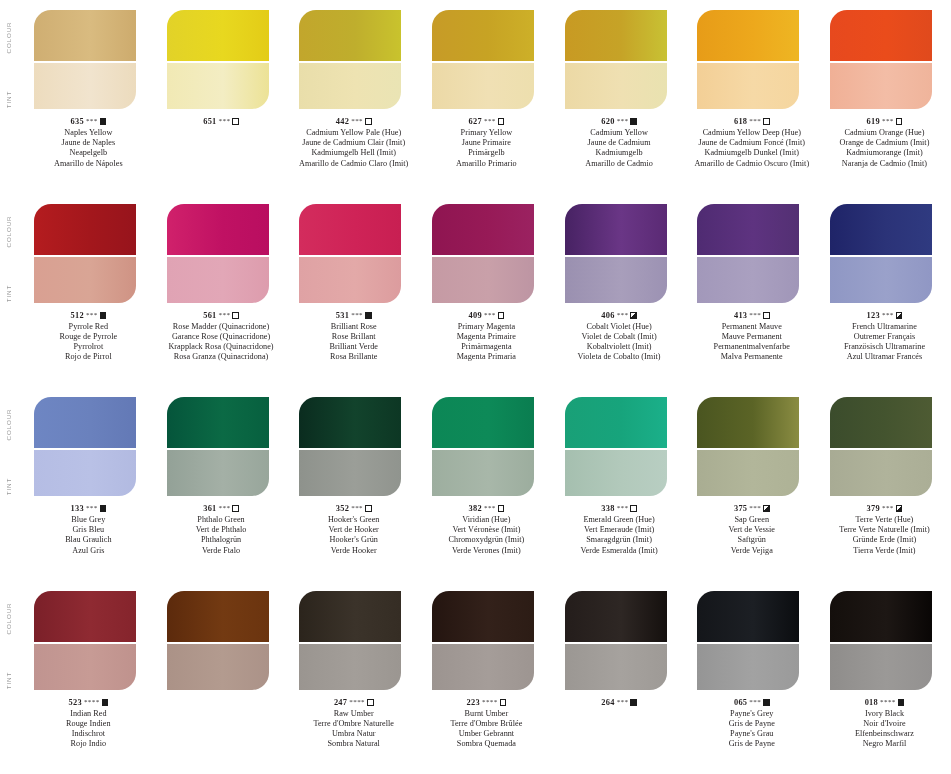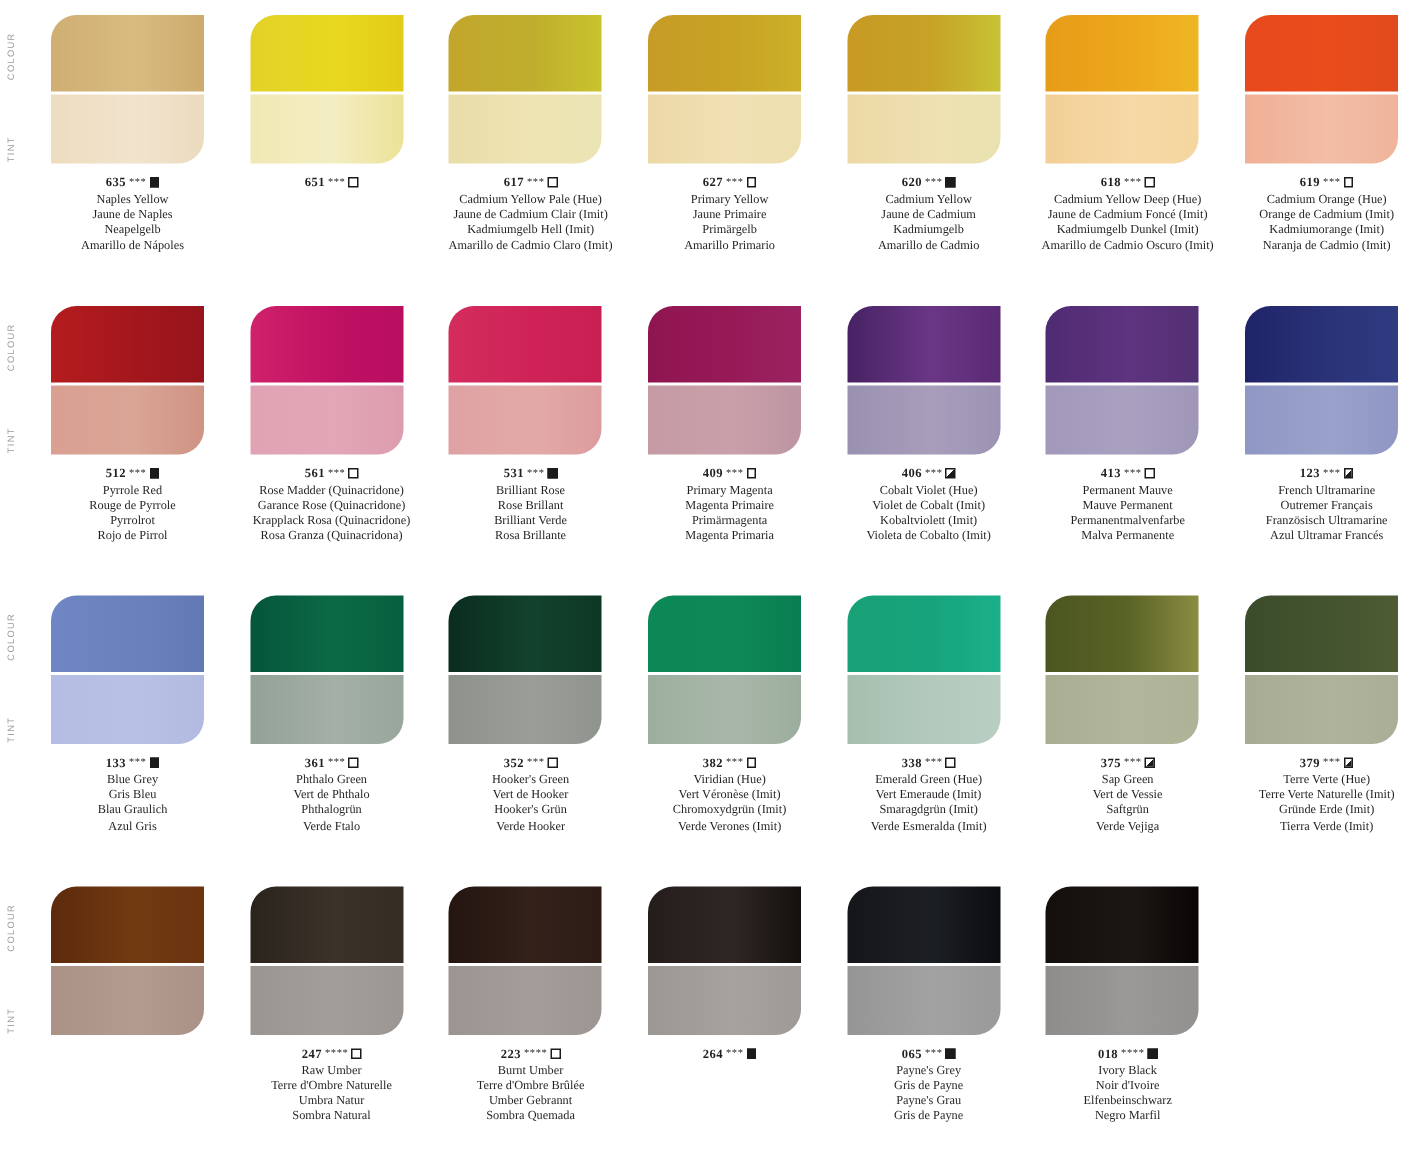--- a/index.html
+++ b/index.html
@@ -150,21 +150,21 @@
           <div class="meta">
             <span class="codeline"><span class="code">651</span><span class="stars">***</span><span class="opacity "></span></span>
           </div>
         </div>
         <div class="cell">
           <div class="swatch">
             <div class="band colour" style="background: linear-gradient(to right, rgb(194, 166, 44) 0%, rgb(191, 174, 45) 55%, rgb(201, 195, 45) 100%);"></div>
             <div class="band tint" style="background: linear-gradient(to right, rgb(233, 222, 170) 0%, rgb(238, 227, 178) 55%, rgb(234, 228, 180) 100%);"></div>
           </div>
           <div class="meta">
-            <span class="codeline"><span class="code">617</span><span class="stars">***</span><span class="opacity "></span></span>
+            <span class="codeline"><span class="code">442</span><span class="stars">***</span><span class="opacity "></span></span>
             <div class="names">
               <span class="nm">Cadmium Yellow Pale (Hue)</span>
               <span class="nm">Jaune de Cadmium Clair (Imit)</span>
               <span class="nm">Kadmiumgelb Hell (Imit)</span>
               <span class="nm">Amarillo de Cadmio Claro (Imit)</span>
             </div>
           </div>
         </div>
         <div class="cell">
           <div class="swatch">
@@ -455,20 +455,35 @@
       </div>
     </div>
     <div class="row">
       <div class="axis">
         <span class="lab colour">COLOUR</span>
         <span class="lab tint">TINT</span>
       </div>
       <div class="cells">
         <div class="cell">
           <div class="swatch">
+            <div class="band colour" style="background: linear-gradient(to right, rgb(123, 32, 41) 0%, rgb(143, 42, 50) 55%, rgb(133, 36, 44) 100%);"></div>
+            <div class="band tint" style="background: linear-gradient(to right, rgb(192, 148, 144) 0%, rgb(199, 155, 149) 55%, rgb(191, 146, 141) 100%);"></div>
+          </div>
+          <div class="meta">
+            <span class="codeline"><span class="code">523</span><span class="stars">****</span><span class="opacity opaque"></span></span>
+            <div class="names">
+              <span class="nm">Indian Red</span>
+              <span class="nm">Rouge Indien</span>
+              <span class="nm">Indischrot</span>
+              <span class="nm">Rojo Indio</span>
+            </div>
+          </div>
+        </div>
+        <div class="cell">
+          <div class="swatch">
             <div class="band colour" style="background: linear-gradient(to right, rgb(92, 42, 12) 0%, rgb(115, 58, 18) 55%, rgb(107, 52, 15) 100%);"></div>
             <div class="band tint" style="background: linear-gradient(to right, rgb(171, 146, 135) 0%, rgb(179, 155, 143) 55%, rgb(171, 146, 136) 100%);"></div>
           </div>
         </div>
         <div class="cell">
           <div class="swatch">
             <div class="band colour" style="background: linear-gradient(to right, rgb(43, 36, 28) 0%, rgb(59, 51, 42) 55%, rgb(53, 45, 36) 100%);"></div>
             <div class="band tint" style="background: linear-gradient(to right, rgb(154, 149, 144) 0%, rgb(163, 158, 153) 55%, rgb(155, 150, 145) 100%);"></div>
           </div>
           <div class="meta">

